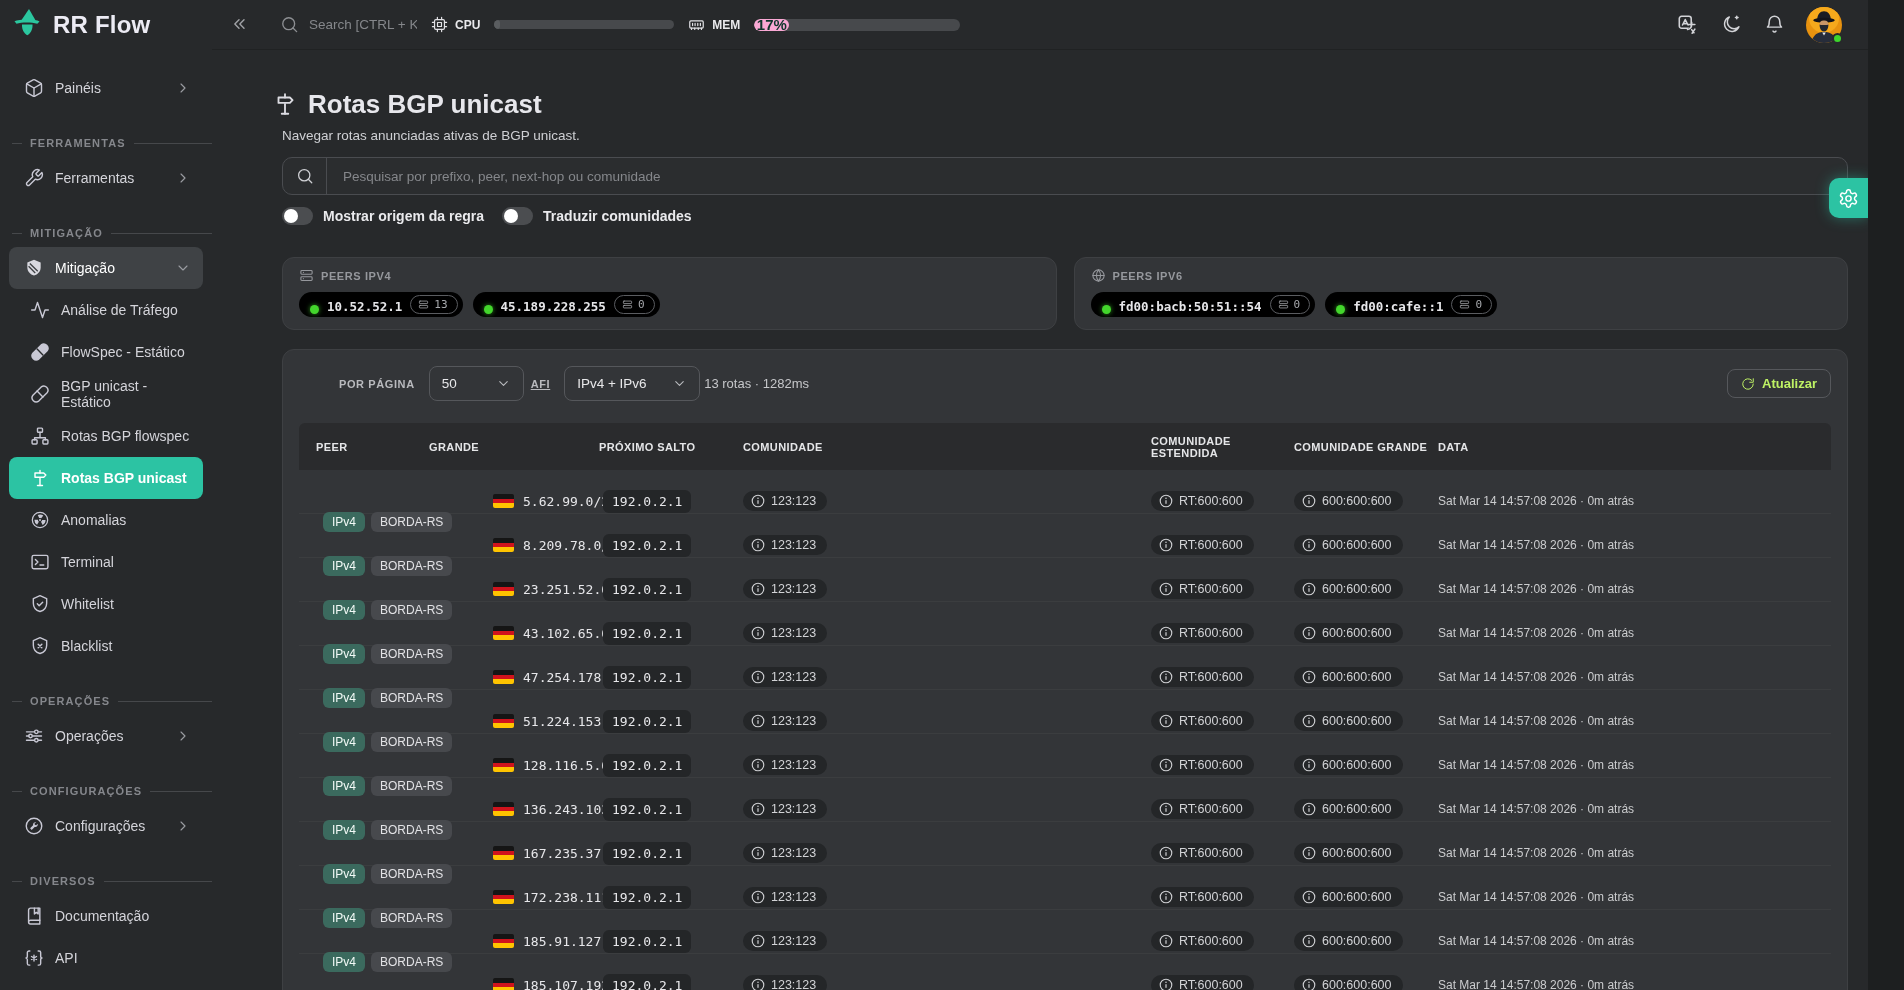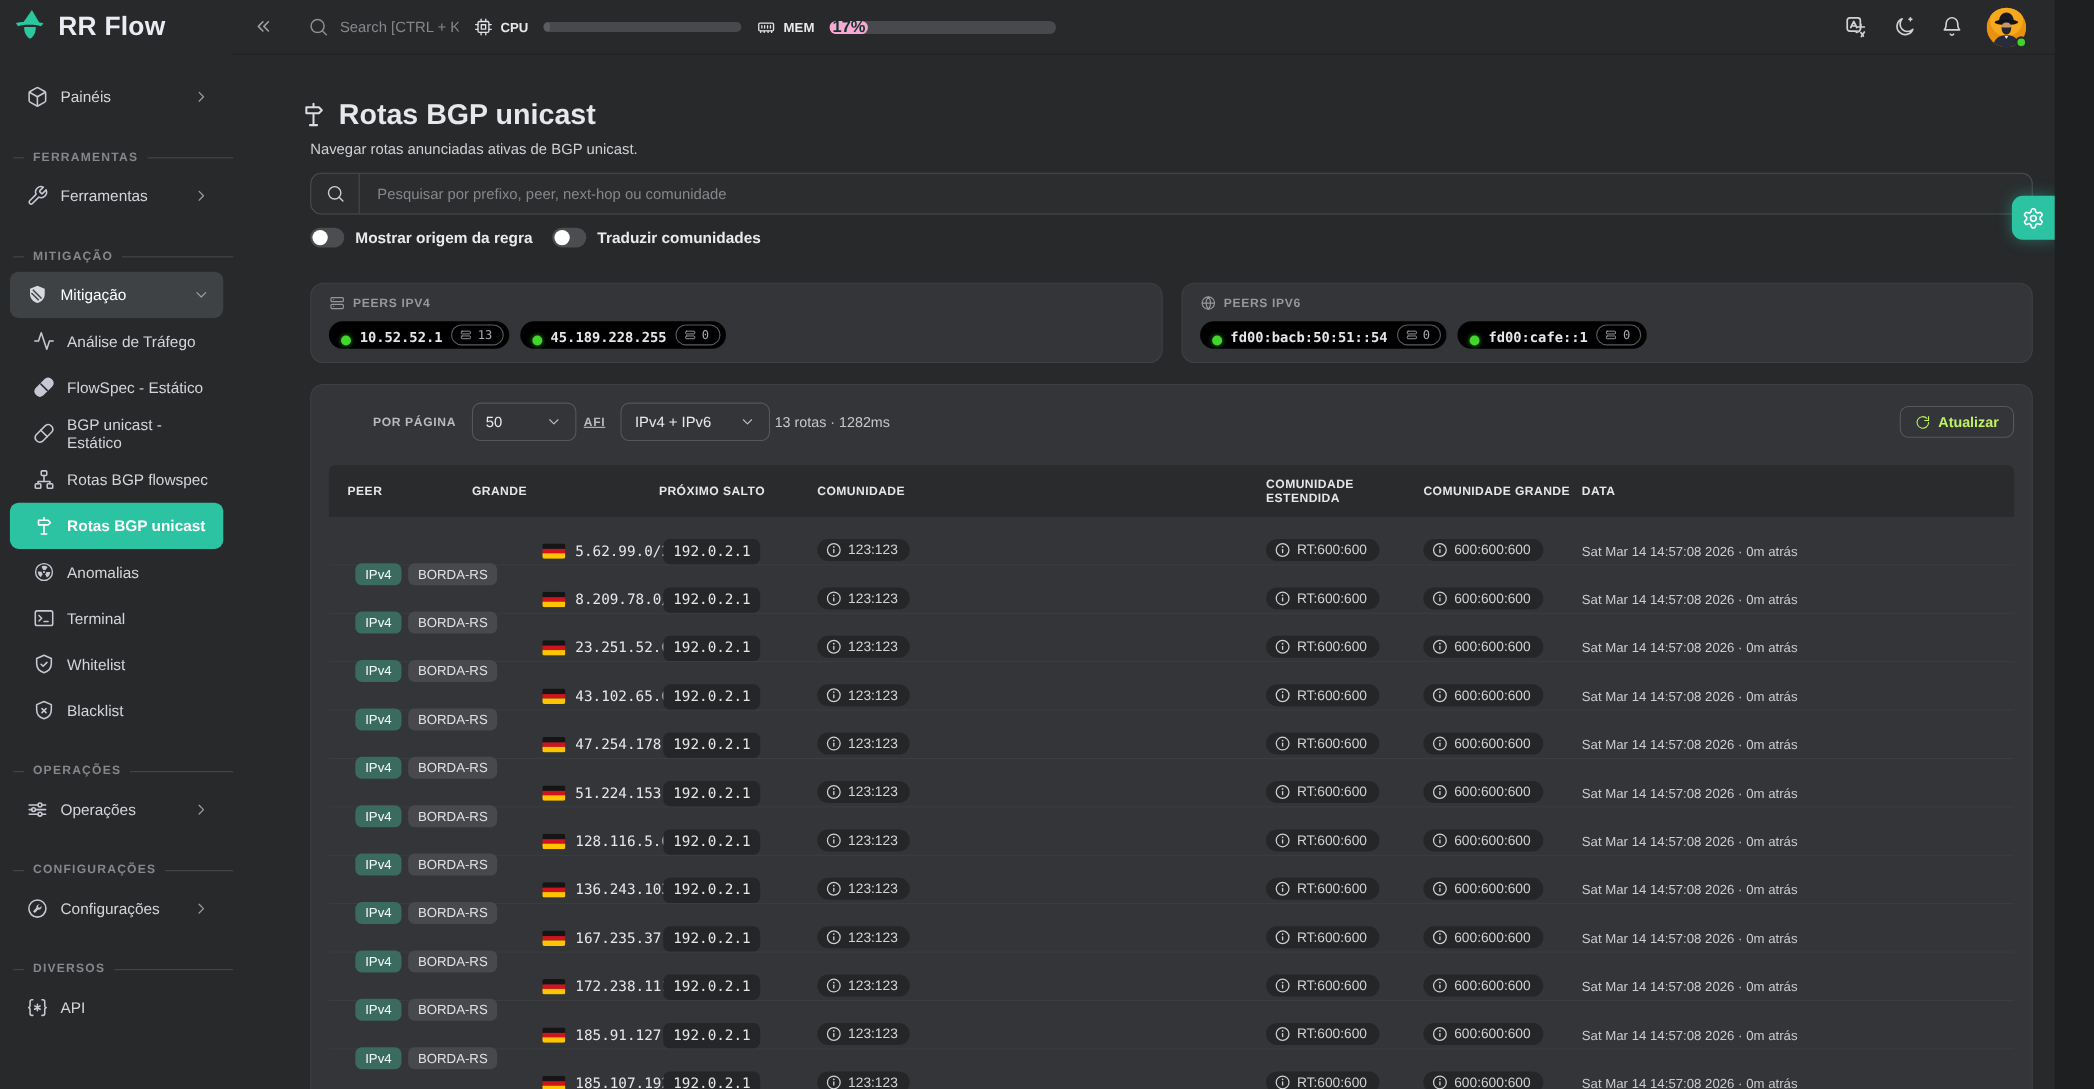--- a/index.html
+++ b/index.html
@@ -280,20 +280,28 @@
             <path d="M9 18l6-6-6-6"></path>
           </svg>
       </div>
 
       <div class="nav-section">
           <span class="dash"></span>
           <span class="lbl">DIVERSOS</span>
           <span class="line"></span>
         </div>
 
+      <div class="nav-item">
+        <svg class="ni stroke" viewBox="0 0 24 24">
+            <path d="M5.5 19.2A2.3 2.3 0 0 1 7.8 17H19V2.5H7.8A2.3 2.3 0 0 0 5.5 4.8z"></path>
+            <path d="M5.5 19.2A2.3 2.3 0 0 0 7.8 21.5H19V17"></path>
+            <path d="M12.5 2.5v7l2.3-1.8 2.2 1.8v-7"></path>
+          </svg>
+        <span>Documentação</span>
+      </div>
 
       <div class="nav-item">
         <svg class="ni stroke" viewBox="0 0 24 24">
             <path d="M7 3.5H6a2 2 0 0 0-2 2v4c0 1-.6 2.5-1.6 2.5C3.4 12 4 13.5 4 14.5v4a2 2 0 0 0 2 2h1"></path>
             <path d="M17 3.5h1a2 2 0 0 1 2 2v4c0 1 .6 2.5 1.6 2.5-1 0-1.6 1.5-1.6 2.5v4a2 2 0 0 1-2 2h-1"></path>
             <path d="M12 8.5v7M9 10.2l6 3.6M15 10.2l-6 3.6"></path>
           </svg>
         <span>API</span>
       </div>
     </nav>

